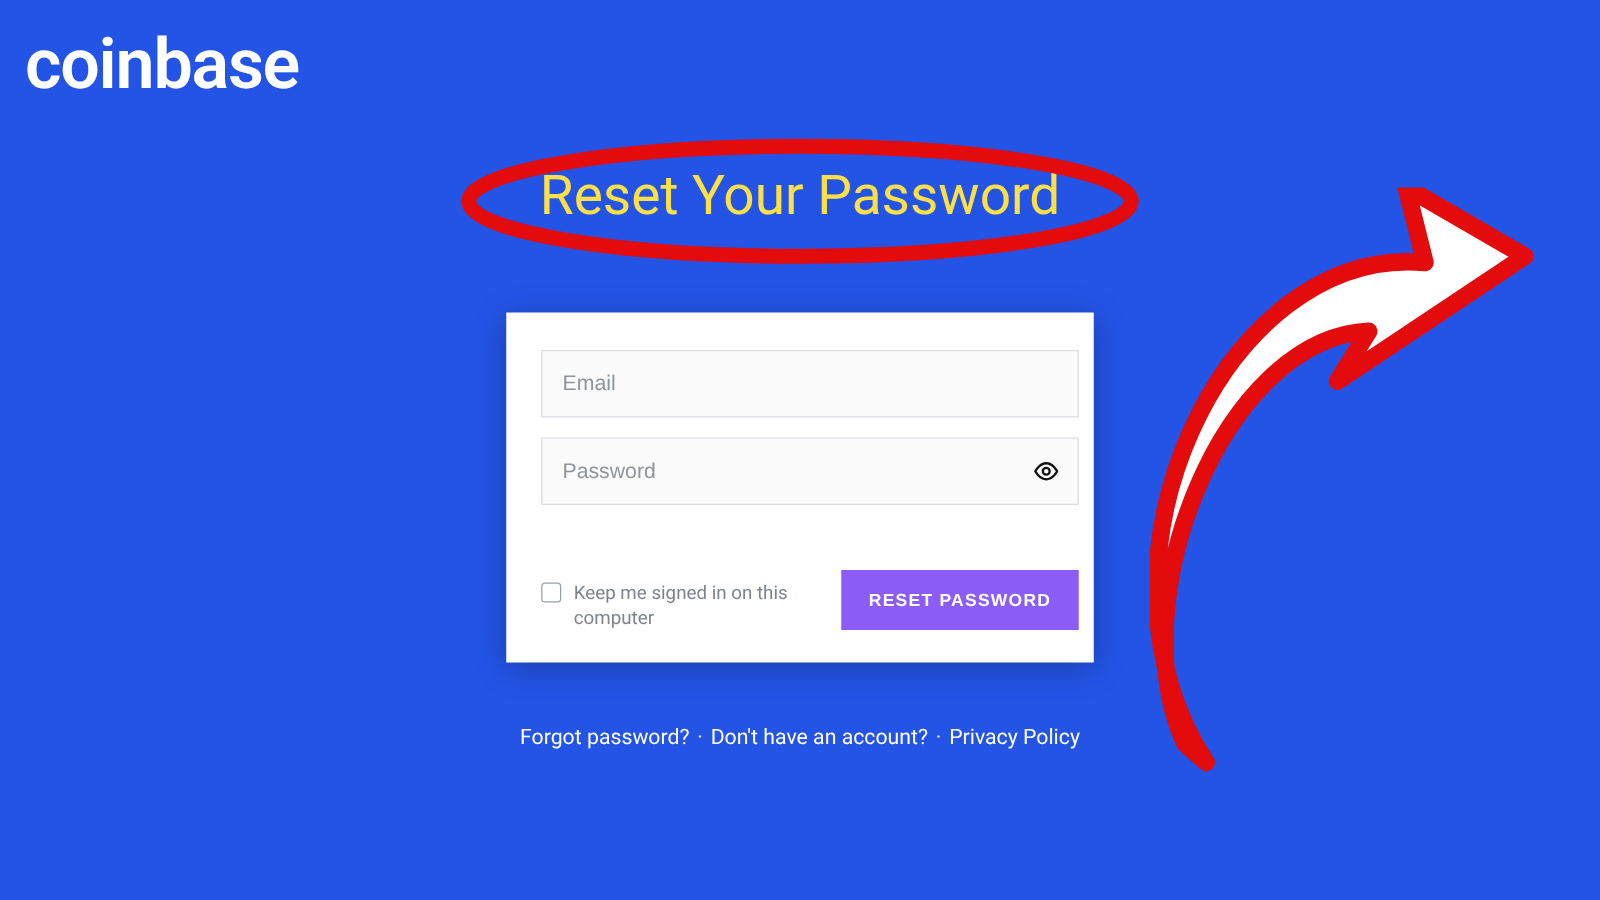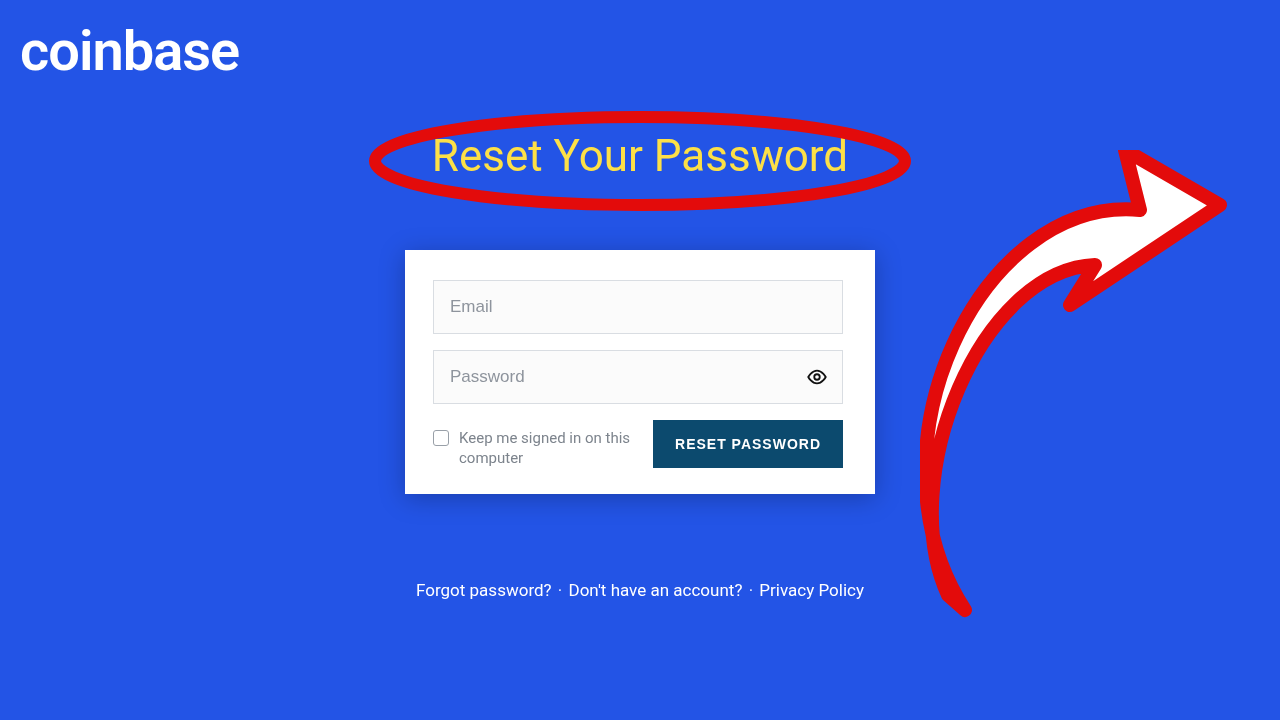--- a/index.html
+++ b/index.html
@@ -33,21 +33,21 @@
     z-index: 2;
   }
   .card {
     position: absolute;
     top: 250px;
     left: 50%;
     transform: translateX(-50%);
     width: 470px;
     background: #ffffff;
     box-shadow: 0 4px 24px rgba(0,0,0,.25);
-    padding: 30px 32px 26px 28px;
+    padding: 30px 12px 26px 28px;
   }
   .field {
     width: 100%;
     height: 54px;
     border: 1px solid #d9dde2;
     background: #fbfbfb;
     padding: 0 16px;
     font-size: 17px;
     color: #4d4d4d;
     margin-bottom: 16px;
@@ -94,29 +94,30 @@
     margin-top: 2px;
     flex-shrink: 0;
     cursor:pointer;
   }
   .keep-label {
     color: #7d848d;
     font-size: 15px;
     line-height: 1.35;
   }
   .btn {
-    background: #0c4a6e;
+    background: #8b5cf6;
     color: #ffffff;
     font-size: 14px;
     letter-spacing: 1px;
     font-weight: 600;
     padding: 16px 22px;
     border: none;
     cursor:pointer;
     white-space: nowrap;
+    margin-top: 36px;
   }
   .links {
     position: absolute;
     top: 580px;
     left: 50%;
     transform: translateX(-50%);
     text-align: center;
     color: #ffffff;
     font-size: 17px;
     width: 700px;

